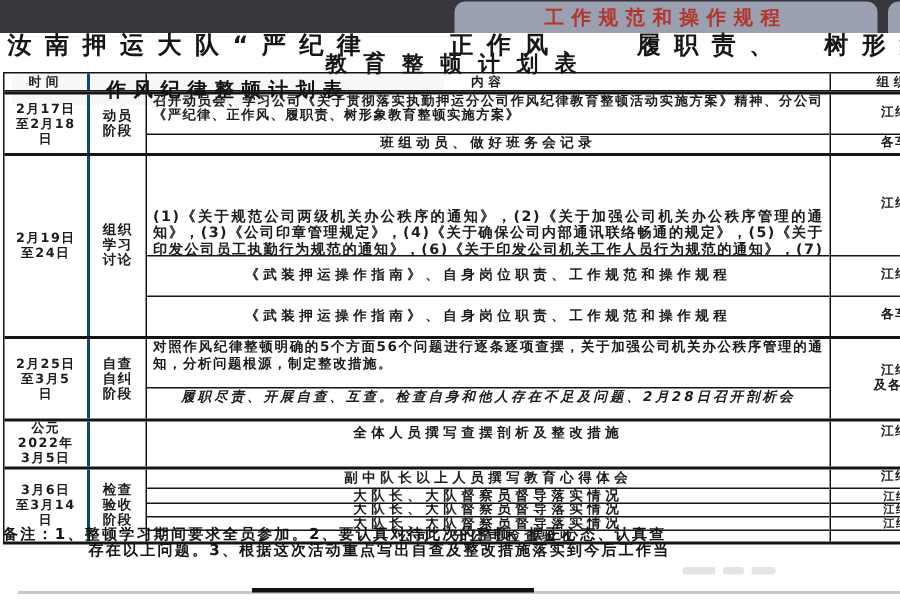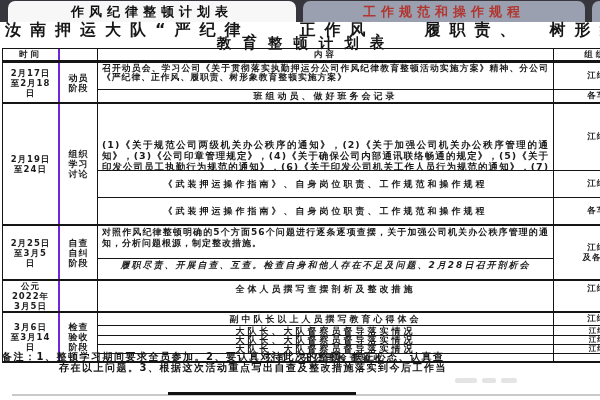--- a/index.html
+++ b/index.html
@@ -6,39 +6,39 @@
   html,body { width:600px; height:400px; overflow:hidden; background:#fff;
     font-family:"DejaVu Sans", sans-serif; }
   body { position:relative; }
 
   
   .tabbar { position:absolute; top:0; left:0; width:660px; height:22px;
     background:#36363c; }
   .tab { position:absolute; top:1px; height:21px; display:flex; align-items:center;
     justify-content:center; font-weight:700; font-size:13px; letter-spacing:5px;
     border-radius:7px 7px 0 0; white-space:nowrap; overflow:hidden; }
-  .tab-active { left:8px; width:288px; background:#f7f7f7; color:#101010; }
+  .tab-active { left:8px; width:288px; background:#f7f7f7; color:#101010;margin-top:48px; }
   .tab-gray   { left:303px; width:282px; background:#9aa0b0; color:#b23630; }
   .tab-sliver { left:592px; width:68px; background:#9aa0b0; }
 
   
   .title { position:absolute; top:22px; left:0; width:612px; color:#161616; }
   .title-l1 { padding-left:5px; white-space:nowrap; font-weight:700;
     font-size:16px; line-height:15px; letter-spacing:9px; }
   .title-l2 { text-align:center; font-weight:700; font-size:14.5px;
     line-height:12px; letter-spacing:11px; }
 
   
   .sheet { position:absolute; top:48px; left:2px; width:648px;
     border:1px solid #151515; border-top-width:1.5px; border-bottom-width:2px;
     color:#1c1c1c; font-weight:700; }
   .hrow { display:flex; height:12px; border-bottom:1px solid #151515; }
   .hcell { display:flex; align-items:center; justify-content:center;
     font-size:8.5px; letter-spacing:3px; }
-  .w-time{ width:55px; } .w-stage{ width:39px; border-left:2px solid #6d28d9; }
+  .w-time{ width:55px; } .w-stage{ width:39px; border-left:2px solid #0c4a6e; }
   .w-content{ width:456px; border-left:1.5px solid #151515; }
   .w-org{ flex:1 1 auto; border-left:1.5px solid #151515; }
 
   .tgroup { display:flex; border-top:2px solid #151515; }
   .tgroup:first-of-type { border-top:none; }
   .vcell { display:flex; align-items:center; justify-content:center;
     text-align:center; white-space:pre-line; font-size:9px; line-height:10px;
     letter-spacing:1px; }
   .colstack { display:flex; flex-direction:column; }
   .crow { overflow:hidden; }

